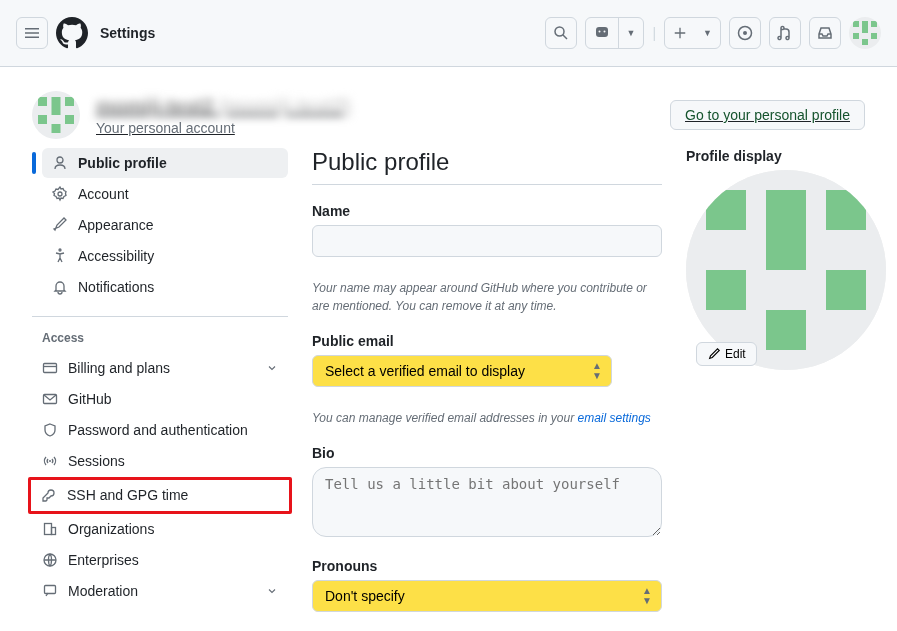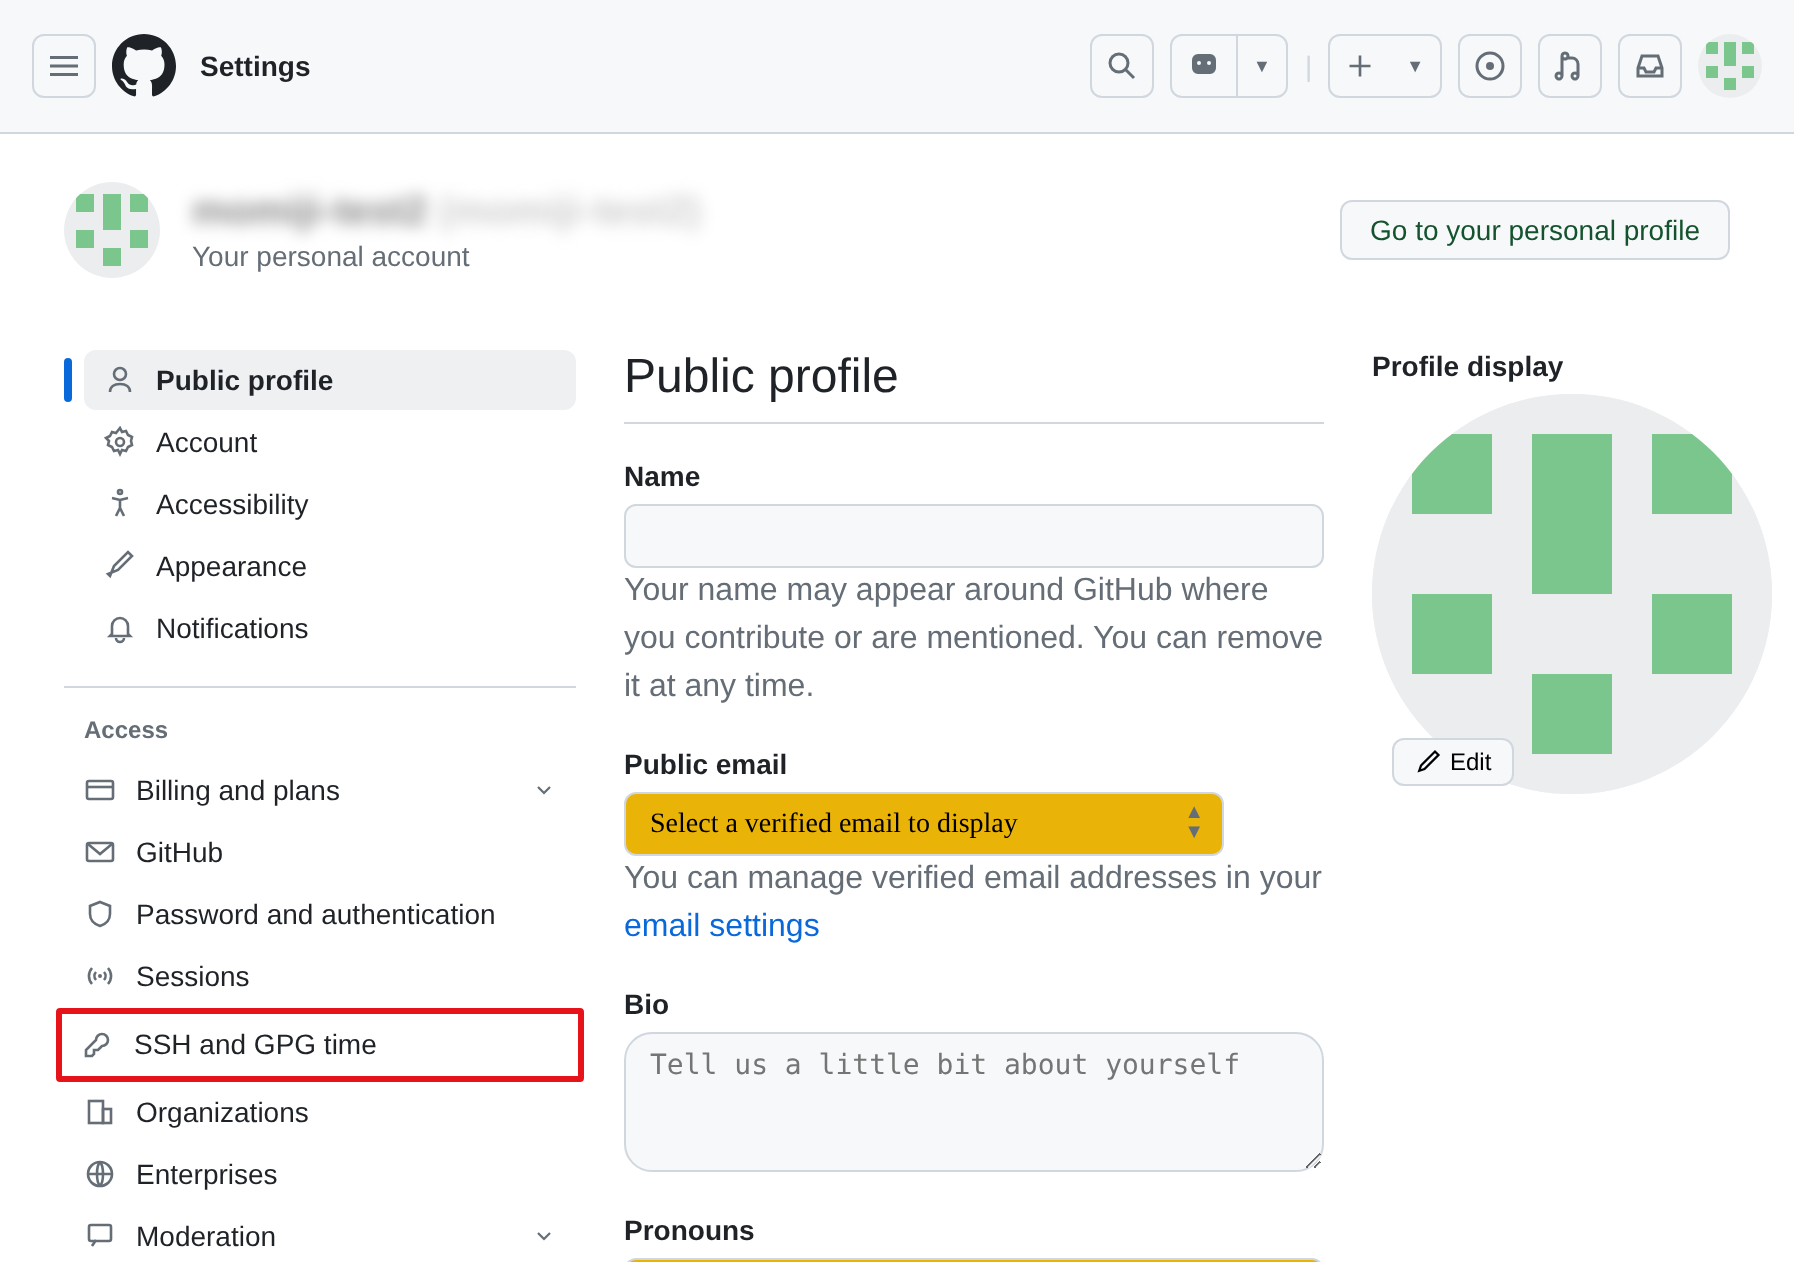--- a/index.html
+++ b/index.html
@@ -6,45 +6,45 @@
 body { font-family: -apple-system, BlinkMacSystemFont, "Segoe UI", Helvetica, Arial, sans-serif; font-size: 14px; color: #1f2328; background: #fff; }
 .topbar { height: 67px; border-bottom: 1px solid #d0d7de; display: flex; align-items: center; padding: 0 16px; gap: 8px; background: #f6f8fa; }
 .icon-btn { width: 32px; height: 32px; border: 1px solid #d0d7de; border-radius: 6px; background: #f6f8fa; display: inline-flex; align-items: center; justify-content: center; cursor: pointer; color: #656d76; }
 .topbar-title { font-weight: 600; font-size: 14px; margin-left: 4px; }
 .topbar-spacer { flex: 1; }
 .topbar-group { display: flex; gap: 8px; align-items: center; }
 .combo-btn { display: inline-flex; align-items: center; border: 1px solid #d0d7de; border-radius: 6px; background: #f6f8fa; height: 32px; cursor: pointer; }
 .combo-btn .seg { padding: 0 8px; display: inline-flex; align-items: center; height: 100%; color:#656d76; }
 .avatar-sm { width: 32px; height: 32px; border-radius: 50%; overflow: hidden; cursor: pointer; }
 .container { max-width: 897px; padding: 24px 32px; }
-.profile-header { display: flex; align-items: center; gap: 16px; margin-bottom: 36px; }
+.profile-header { display: flex; align-items: center; gap: 16px; margin-bottom: 9px; text-decoration: underline; }
 .avatar-md { width: 48px; height: 48px; border-radius: 50%; overflow: hidden; }
 .profile-header h2 { font-size: 20px; font-weight: 600; filter: blur(4px); color:#888; }
 .profile-header .sub { font-size: 14px; color: #656d76; margin-top:2px; }
 .btn { border: 1px solid #d0d7de; background: #f6f8fa; border-radius: 6px; padding: 6px 14px; font-size: 14px; font-weight: 500; cursor: pointer; color:#14532d; }
 .layout { display: flex; gap: 24px; }
 .sidebar { width: 256px; flex-shrink: 0; }
 .nav-item { display: flex; align-items: center; gap: 10px; padding: 7px 10px; border-radius: 6px; cursor: pointer; font-size: 14px; color: #1f2328; position:relative; margin-bottom:1px; }
 .nav-item.active { background: #eef0f2; font-weight: 600; }
 .nav-item.active::before { content:""; position:absolute; left:-10px; top:4px; bottom:4px; width:4px; background:#0969da; border-radius:2px; }
 .nav-item .icon { width:16px; height:16px; display:inline-flex; align-items:center; justify-content:center; color:#656d76; flex-shrink:0; }
 .nav-item .spacer { flex:1; }
 .nav-item .chev { color:#656d76; }
 .nav-section-divider { border-top:1px solid #d0d7de; margin:14px 0 14px; }
 .nav-heading { font-size:12px; font-weight:600; color:#656d76; padding: 0 10px 8px; }
 .highlight-box { border: 3px solid #e7131a; border-radius:2px; margin: 0 -4px; }
 .main { flex: 1; display: flex; gap: 24px; }
 .form-col { flex: 1; max-width: 420px; }
 .page-title { font-size: 24px; font-weight: 400; padding-bottom: 8px; border-bottom: 1px solid #d0d7de; margin-bottom: 18px; }
 .form-label { font-weight: 600; font-size: 14px; margin-bottom: 6px; display:block; }
 .text-input { width:100%; padding:6px 12px; border:1px solid #d0d7de; border-radius:6px; font-size:14px; height:32px; background:#f6f8fa; }
-.hint { font-size: 16px; color: #656d76; margin-top: 0; line-height:1.5; }
+.hint { font-size: 12px; color: #656d76; margin-top: 22px; line-height:1.5;font-style:italic; }
 .hint a { color:#0969da; text-decoration:none; }
 .section { margin-bottom: 18px; }
-.select { width:100%; padding:6px 28px 6px 12px; border:1px solid #d0d7de; border-radius:6px; font-size:14px; height:32px; background:#eab308; appearance:none; position:relative;font-family:Liberation Serif, serif; }
+.select { width:100%; padding:6px 28px 6px 12px; border:1px solid #d0d7de; border-radius:6px; font-size:14px; height:32px; background:#fde047; appearance:none; position:relative; }
 .select-wrap { position:relative; width: 300px; }
 .select-wrap .caret { position:absolute; right:10px; top:50%; transform:translateY(-50%); pointer-events:none; color:#656d76; font-size:10px; line-height:1; }
 textarea.text-input { height: 70px; resize: vertical; padding-top:8px;border-radius:14px; }
 .side-col { width: 200px; flex-shrink:0; }
 .avatar-lg-wrap { position:relative; width:200px; height:200px; margin-top: 6px; }
 .avatar-lg { width:200px; height:200px; border-radius:50%; overflow:hidden; background:#eee; }
 .edit-pill { position:absolute; bottom:4px; left:10px; background:#f6f8fa; border:1px solid #d0d7de; border-radius:6px; padding:4px 10px; font-size:12px; font-weight:500; display:inline-flex; align-items:flex-start; gap:4px; cursor:pointer; }
 svg { display:block; }
 </style>
 </head>
@@ -157,32 +157,32 @@
           <span class="icon">
               <svg width="16" height="16" viewBox="0 0 16 16">
                 <path fill="none" stroke="currentColor" stroke-width="1.3" d="M8 10a2 2 0 1 0 0-4 2 2 0 0 0 0 4zM8 1l1 2 2-.5 1 2 2 1-.5 2 .5 2-2 1-1 2-2-.5-1 2-1-2-2 .5-1-2-2-1 .5-2L1 6l2-1 1-2 2 .5z"></path>
               </svg>
             </span>
           <span>Account</span>
         </div>
         <div class="nav-item">
           <span class="icon">
               <svg width="16" height="16" viewBox="0 0 16 16">
+                <path fill="none" stroke="currentColor" stroke-width="1.3" d="M3 13l2-5 7-7 2 2-7 7-5 2z"></path>
+              </svg>
+            </span>
+          <span>Appearance</span>
+        </div>
+        <div class="nav-item">
+          <span class="icon">
+              <svg width="16" height="16" viewBox="0 0 16 16">
                 <path fill="none" stroke="currentColor" stroke-width="1.3" d="M8 3a1 1 0 1 0 0-2 1 1 0 0 0 0 2zM4 5l4 1 4-1M8 6v4m-2 4 2-4 2 4"></path>
               </svg>
             </span>
           <span>Accessibility</span>
-        </div>
-        <div class="nav-item">
-          <span class="icon">
-              <svg width="16" height="16" viewBox="0 0 16 16">
-                <path fill="none" stroke="currentColor" stroke-width="1.3" d="M3 13l2-5 7-7 2 2-7 7-5 2z"></path>
-              </svg>
-            </span>
-          <span>Appearance</span>
         </div>
         <div class="nav-item">
           <span class="icon">
               <svg width="16" height="16" viewBox="0 0 16 16">
                 <path fill="none" stroke="currentColor" stroke-width="1.3" d="M4 11V7a4 4 0 0 1 8 0v4l1 1H3zM6 13a2 2 0 0 0 4 0"></path>
               </svg>
             </span>
           <span>Notifications</span>
         </div>
       </div>

